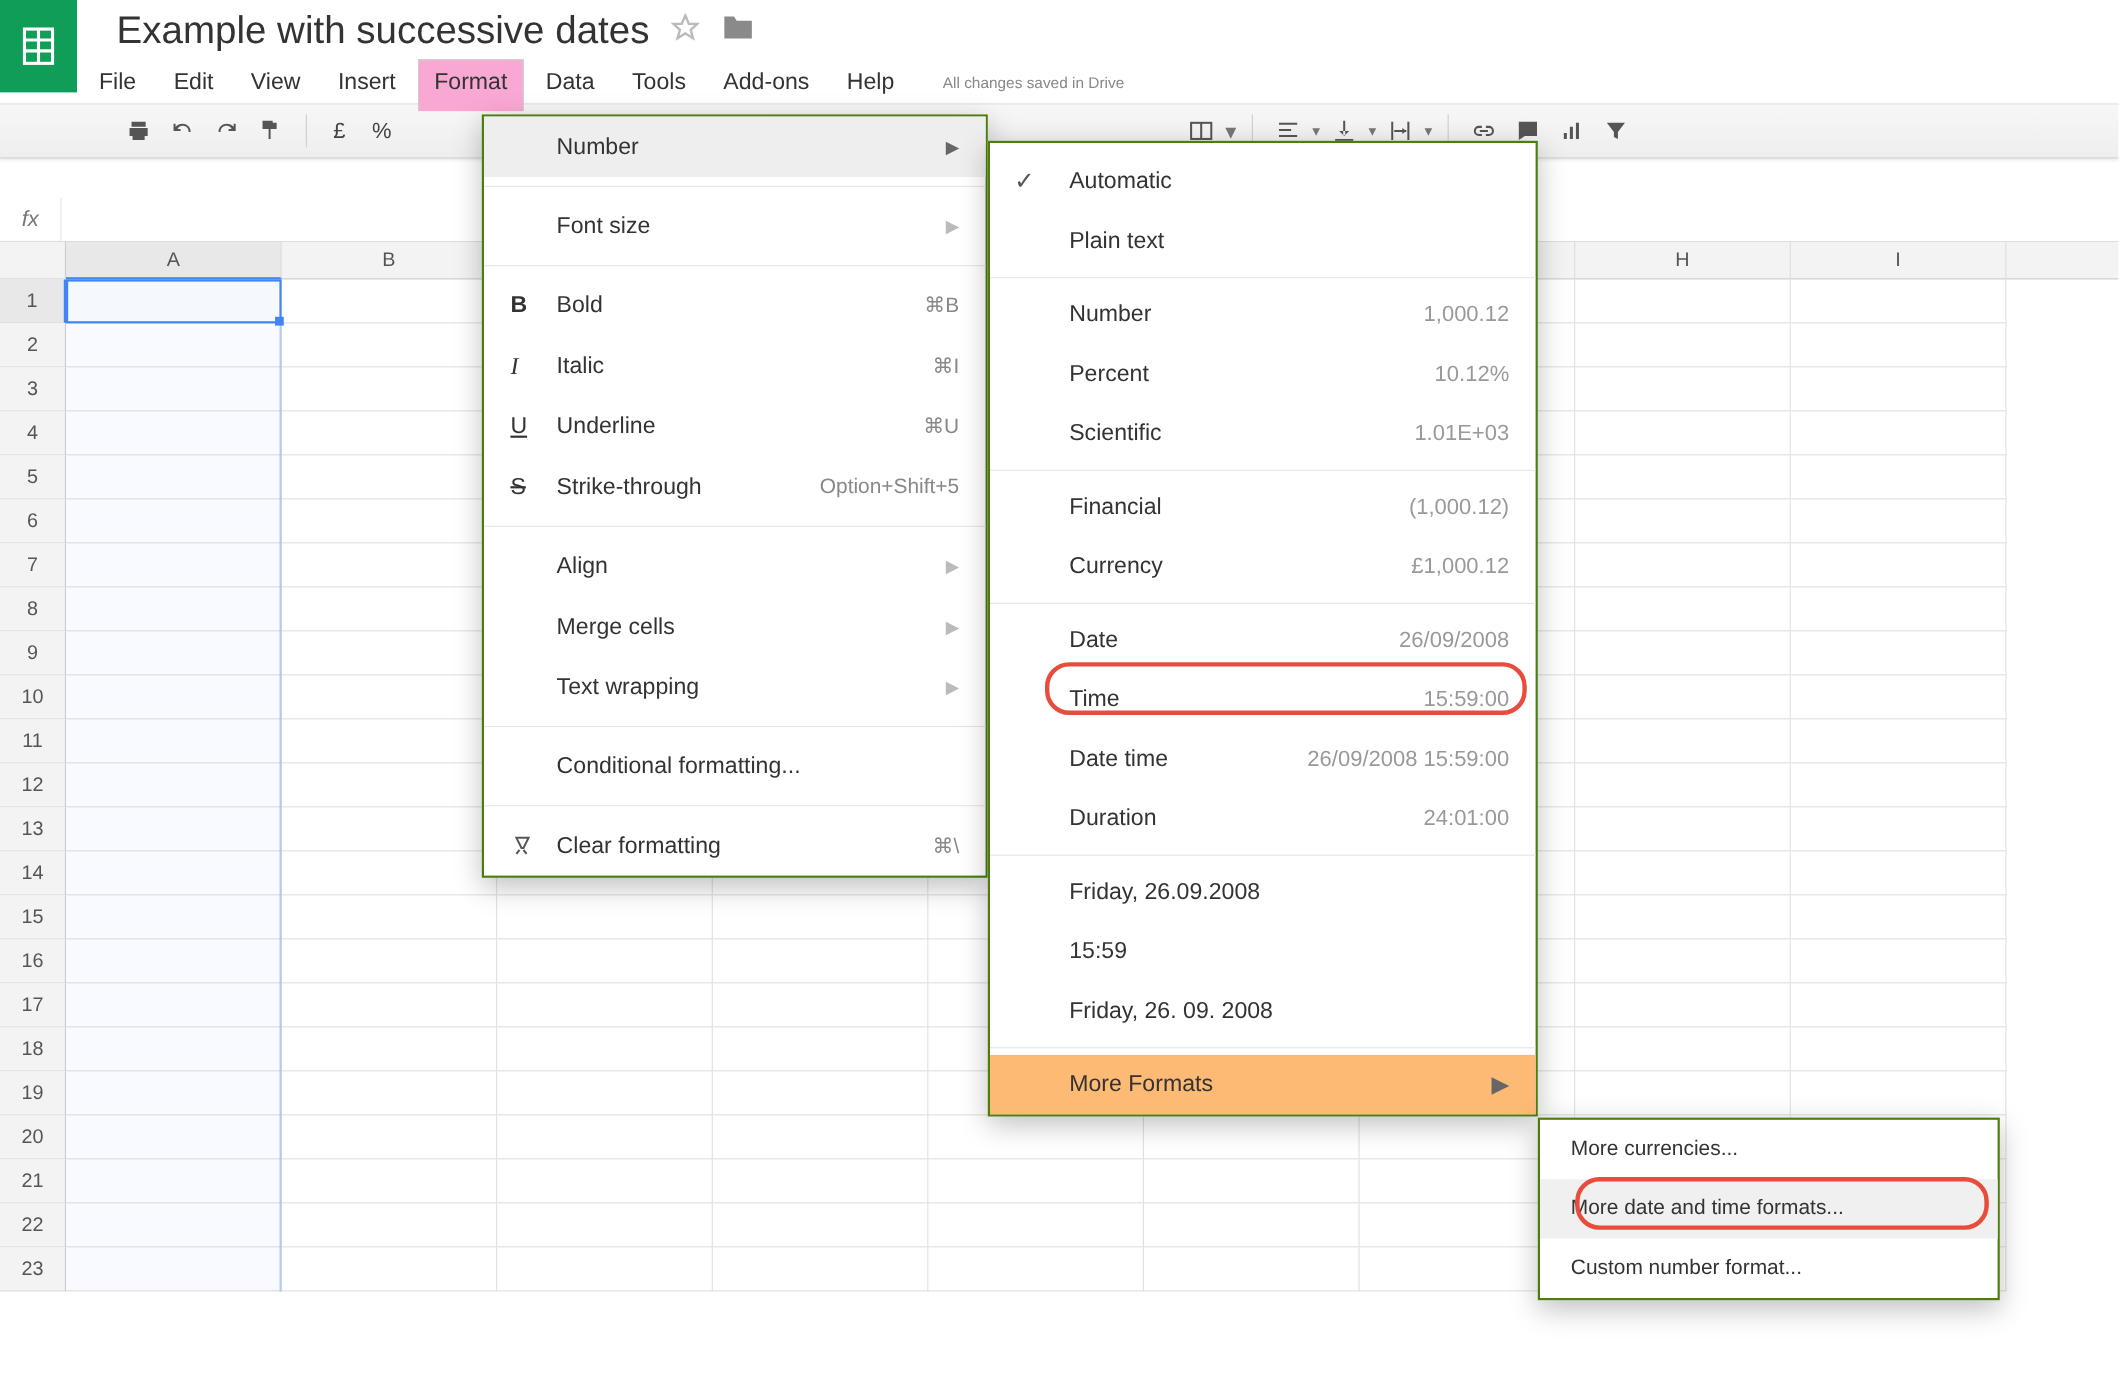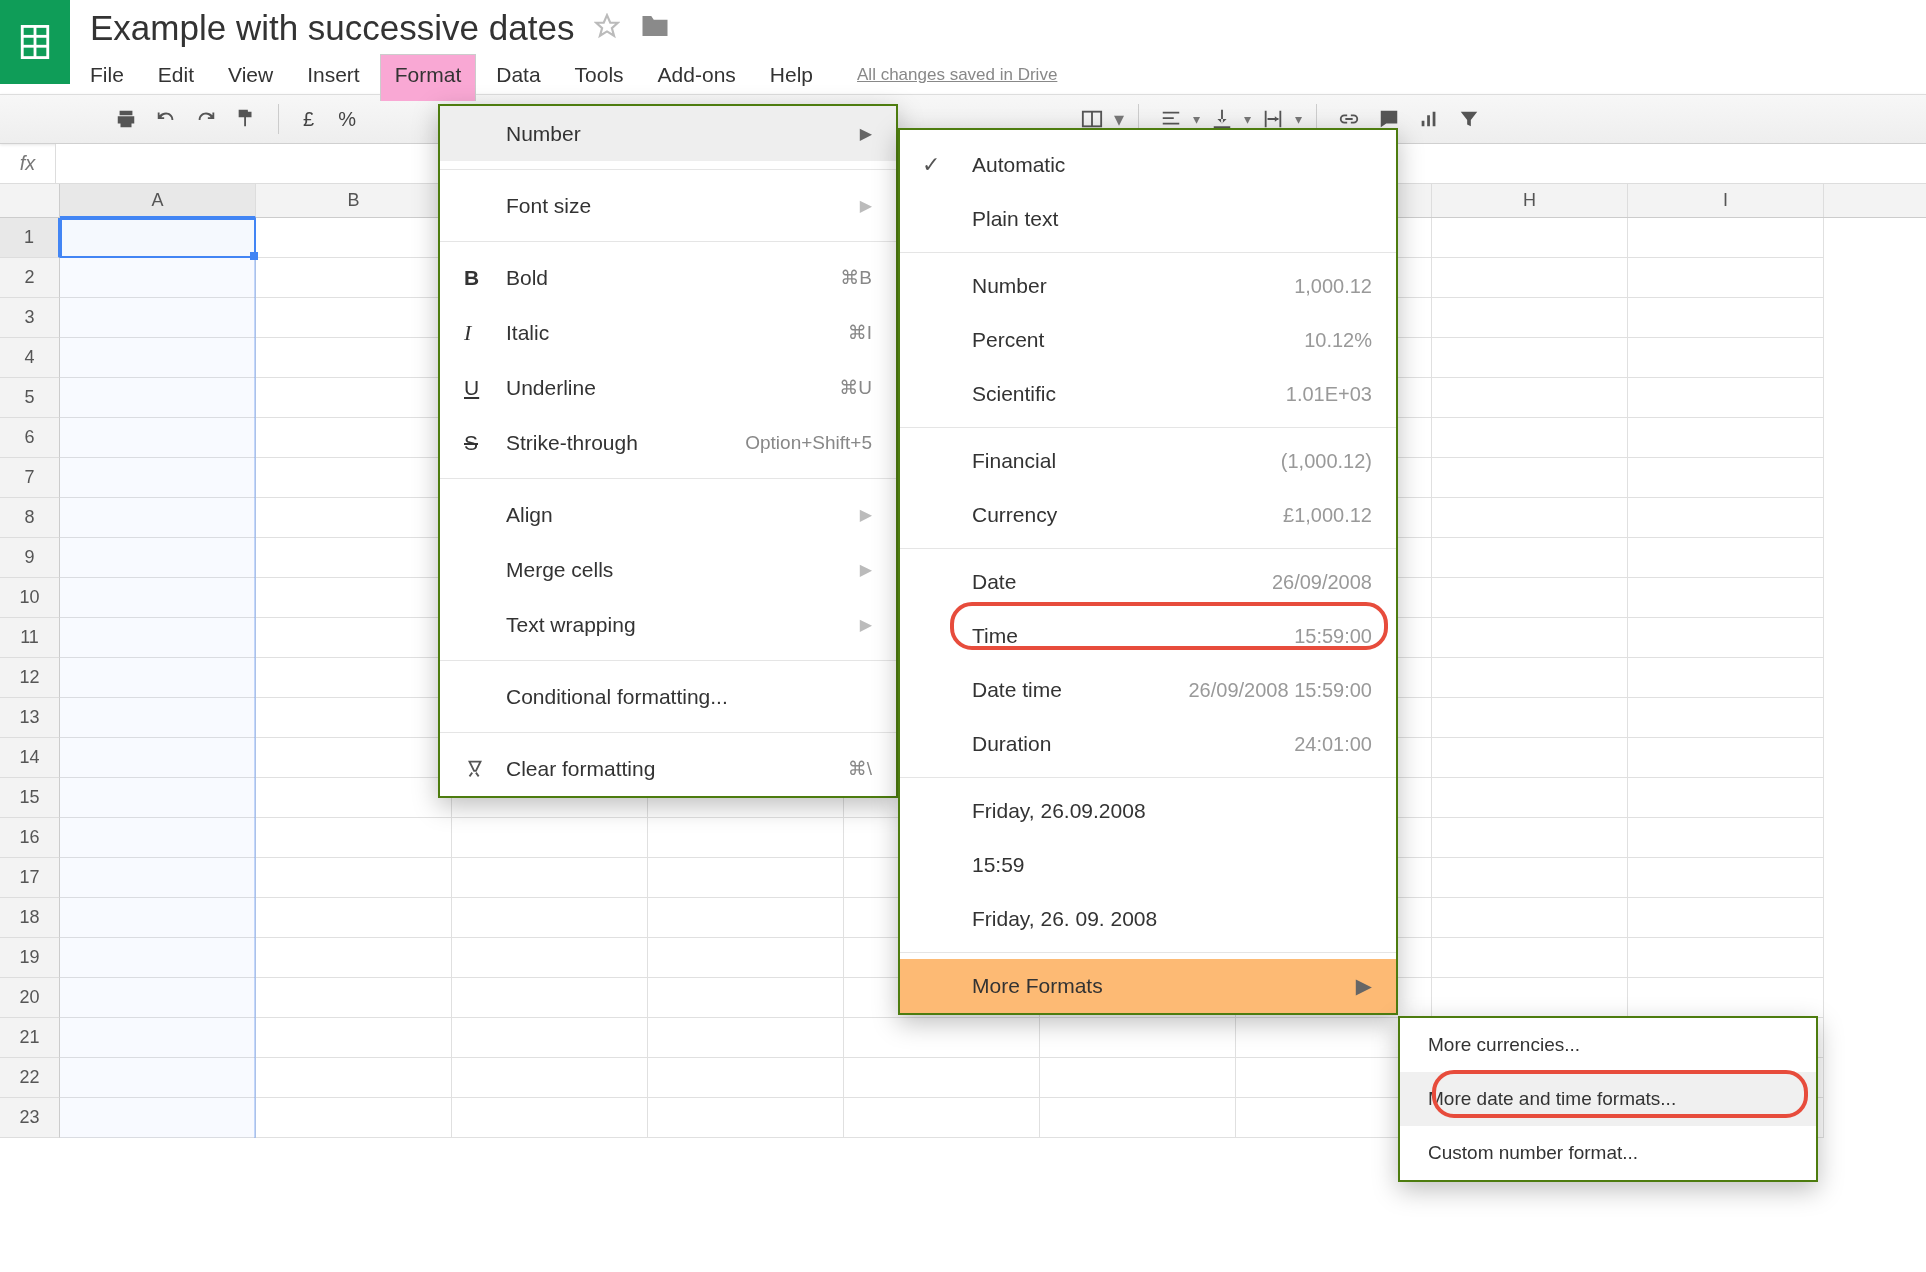--- a/index.html
+++ b/index.html
@@ -3,39 +3,39 @@
 <meta charset="utf-8">
 <style>
   * { box-sizing: border-box; margin: 0; padding: 0; font-family: Arial, Helvetica, sans-serif; }
   body { background: #fff; width: 1926px; height: 1272px; overflow: hidden; position: relative; font-size: 20px; }
 
   
   .header { display: flex; align-items: flex-start; height: 94px; }
   .logo-box { width: 70px; height: 84px; background: #0f9d58; display: flex; align-items: center; justify-content: center; }
   .logo-box svg { fill: #fff; }
   .title-area { padding: 8px 0 0 20px; flex: 1; }
-  .title-row { display: flex; align-items: center; gap: 20px; }
+  .title-row { display: flex; align-items: center; gap: 20px; margin-left: 16px; }
   .doc-title { font-size: 35px; color: #333; font-weight: 400; }
   .star-icon svg { fill: none; stroke: #bbb; stroke-width: 2; }
   .folder-icon svg { fill: #8a8a8a; }
   .menubar { display: flex; gap: 34px; padding-top: 14px; font-size: 21px; color: #333; align-items:center; }
   .menu-item.active { background:#f9a8d4; border:1px solid #ccc; border-bottom:none; padding:8px 14px 14px 14px; margin:-8px -14px -14px -14px; position:relative; z-index:50;}
-  .save-status { color: #888; margin-left: 10px; font-size: 17px; text-decoration: underline;}
+  .save-status { color: #888; margin-left: 10px; font-size: 14px;}
   .menu-item { cursor:pointer; }
 
   
   .toolbar { height: 50px; background: linear-gradient(#f7f7f7,#eee); border-top:1px solid #ddd; border-bottom:1px solid #d0d0d0; display:flex; align-items:center; padding:0 18px; gap:4px; box-shadow:0 1px 3px rgba(0,0,0,.1);}
   .tb-btn { width:36px; height:36px; display:flex; align-items:center; justify-content:center; color:#555;}
   .tb-sep { width:1px; height:30px; background:#ccc; margin:0 10px;}
   .tb-text { font-size:20px; color:#444; padding:0 10px;}
   .tb-gap { width:700px; }
   .toolbar svg { fill:#555; }
 
   
-  .formula-bar { height:40px; border-bottom:1px solid #ddd; display:flex; align-items:center;}
+  .formula-bar { height:40px; border-bottom:1px solid #ddd; display:flex; align-items:center;margin-top:36px;}
   .fx-label { width:56px; text-align:center; font-style:italic; color:#777; font-size:20px; border-right:1px solid #ddd; height:100%; display:flex; align-items:center; justify-content:center;}
   .fx-input { flex:1; height:100%; border:none; outline:none; padding:0 10px; font-size:18px;}
 
   
   .grid { position:relative; }
   .col-headers { display:flex; height:34px; background:#f3f3f3; border-bottom:1px solid #ccc;}
   .corner { width:60px; border-right:1px solid #ccc; background:#f3f3f3;}
   .col-h { width:196px; border-right:1px solid #ddd; display:flex; align-items:center; justify-content:center; color:#555; font-size:18px;}
   .col-h.sel { background:#e8e8e8; border-bottom:2px solid #4285f4; margin-bottom:-1px;}
   .rows { }

